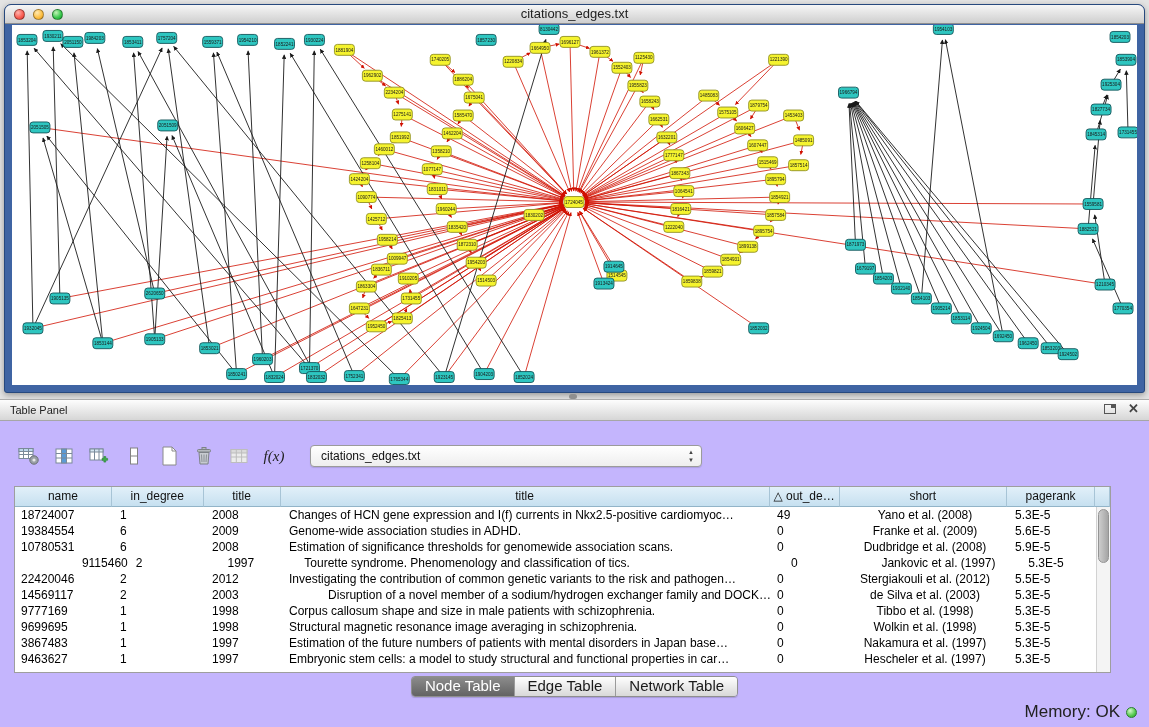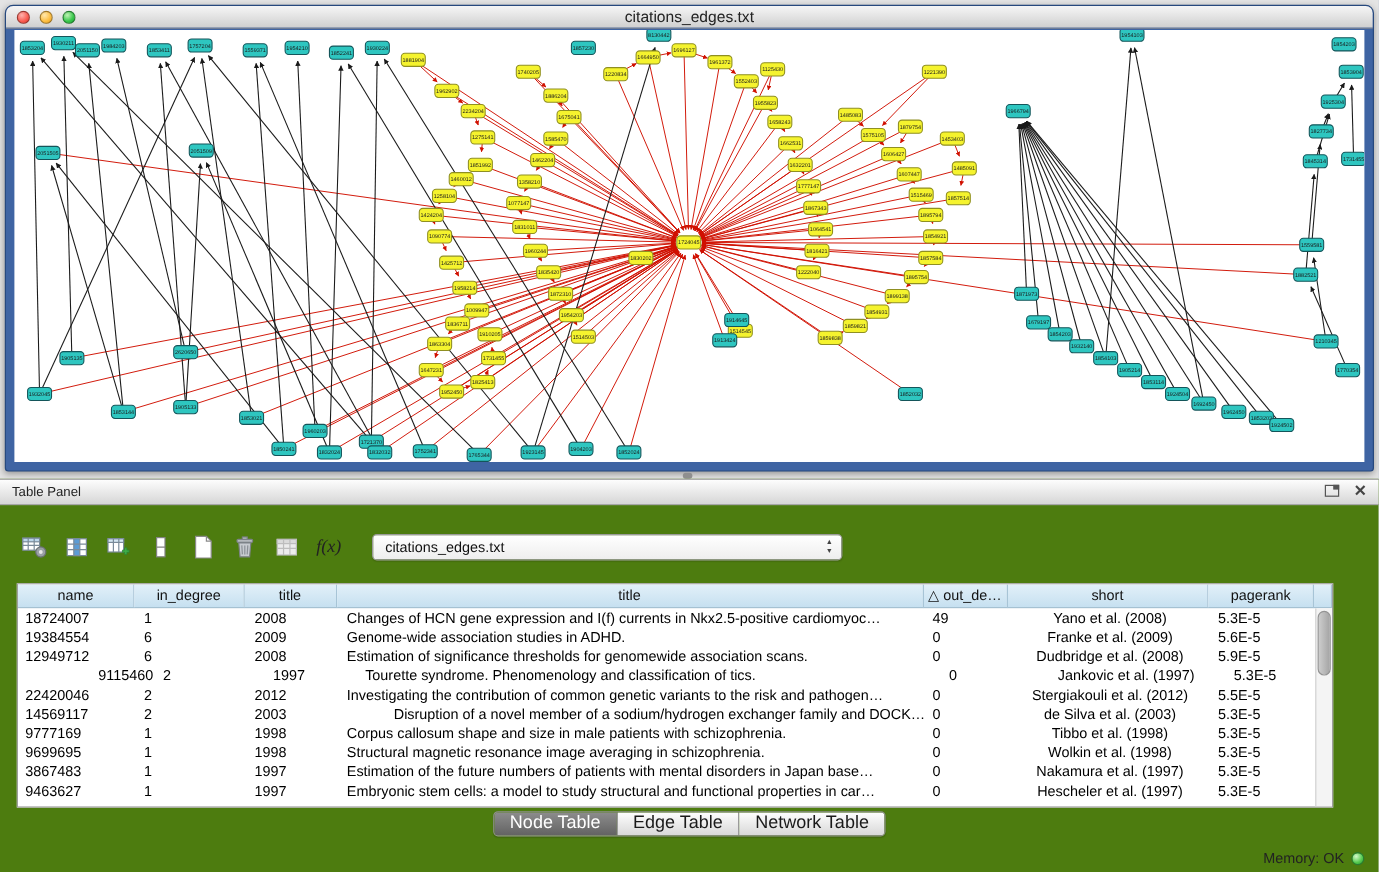--- a/index.html
+++ b/index.html
@@ -19,21 +19,21 @@
   .light.green  { background:radial-gradient(circle at 35% 30%, #c2f3b6, #35c649 60%, #1fa336); }
   .win-title { text-align:center; font-size:13px; line-height:18px; color:#222; }
   .canvas { position:absolute; left:7px; top:20px; right:7px; bottom:7px; background:#fff; overflow:hidden; }
   .canvas svg { display:block; width:100%; height:100%; }
 
   .divider-dot { position:absolute; left:569px; top:394px; width:8px; height:5px;
     border-radius:3px; background:#8f8f8f; }
 
   
   .table-panel { position:absolute; left:0; top:399px; width:1149px; height:328px;
-    background:#4d7c0f; border-top:1px solid #adadad; }
+    background:#c4b5fd; border-top:1px solid #adadad; }
   .panel-titlebar { position:relative; height:21px;
     background:linear-gradient(#fdfdfd,#d6d6d6); border-bottom:1px solid #a6a6a6; }
   .panel-title { position:absolute; left:10px; top:0; font-size:11px; line-height:20px; color:#222; }
   .panel-icons { position:absolute; right:10px; top:2px; display:flex; gap:12px; align-items:center; }
   .float-ic { width:12px; height:10px; border:1.5px solid #555; position:relative; }
   .float-ic::after { content:""; position:absolute; right:-1px; top:-1px; width:5px; height:4px; background:#555; }
   .close-ic { font-size:13px; font-weight:bold; color:#444; line-height:14px; cursor:default; }
 
   .toolbar { position:absolute; left:16px; top:44px; display:flex; align-items:center; gap:9px; }
   .tool-btn { width:26px; height:24px; display:flex; align-items:center; justify-content:center; border-radius:3px; }
@@ -61,21 +61,21 @@
 
   .tabs { position:absolute; left:0; right:0; top:276px; display:flex; justify-content:center; }
   .tabs-inner { display:inline-flex; border:1px solid #8f8f8f; border-radius:4px; overflow:hidden;
     box-shadow:0 1px 1px rgba(0,0,0,.15); }
   .tab { padding:0 13px; height:19px; line-height:18px; font-size:15px; color:#1a1a1a;
     background:linear-gradient(#fefefe,#d8d8d8); border-right:1px solid #9a9a9a; }
   .tab:last-child { border-right:none; }
   .tab.active { background:linear-gradient(#8c8c8c,#636363); color:#fff; }
 
   .statusbar { position:absolute; right:12px; bottom:5px; display:flex; align-items:center; gap:6px; }
-  .status-text { font-size:12px; color:#222;text-align:right; }
+  .status-text { font-size:17px; color:#222;text-align:right; }
   .status-dot { width:11px; height:11px; border-radius:50%; border:1px solid #2a7d2f;
     background:radial-gradient(circle at 35% 30%, #d5f8ca, #53c94d 60%, #2c9a33); }
 
   .ic { display:block; }
 </style>
 </head>
 <body>
 
 <div id="stage">
 
@@ -909,21 +909,21 @@
           <div class="tr">
             <div class="td" style="width: 97px; text-align: left; padding-left: 6px;">19384554</div>
             <div class="td" style="width: 92px; text-align: left; padding-left: 8px;">6</div>
             <div class="td" style="width: 77px; text-align: left; padding-left: 8px;">2009</div>
             <div class="td" style="width: 490px; text-align: left; padding-left: 8px;">Genome-wide association studies in ADHD.</div>
             <div class="td" style="width: 70px; text-align: left; padding-left: 6px;">0</div>
             <div class="td" style="width: 168px; text-align: center;">Franke et al. (2009)</div>
             <div class="td" style="width: 88px; text-align: left; padding-left: 6px;">5.6E-5</div>
           </div>
           <div class="tr">
-            <div class="td" style="width: 97px; text-align: left; padding-left: 6px;">12949712</div>
+            <div class="td" style="width: 97px; text-align: left; padding-left: 6px;">10780531</div>
             <div class="td" style="width: 92px; text-align: left; padding-left: 8px;">6</div>
             <div class="td" style="width: 77px; text-align: left; padding-left: 8px;">2008</div>
             <div class="td" style="width: 490px; text-align: left; padding-left: 8px;">Estimation of significance thresholds for genomewide association scans.</div>
             <div class="td" style="width: 70px; text-align: left; padding-left: 6px;">0</div>
             <div class="td" style="width: 168px; text-align: center;">Dudbridge et al. (2008)</div>
             <div class="td" style="width: 88px; text-align: left; padding-left: 6px;">5.9E-5</div>
           </div>
           <div class="tr">
             <div class="td" style="width: 97px; text-align: right; padding-left: 6px; margin-left: 16px;">9115460</div>
             <div class="td" style="width: 92px; text-align: left; padding-left: 8px;">2</div>

